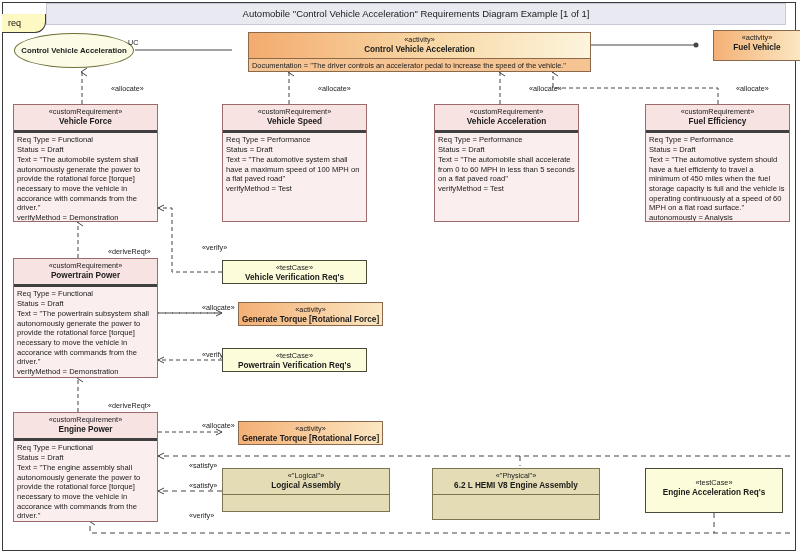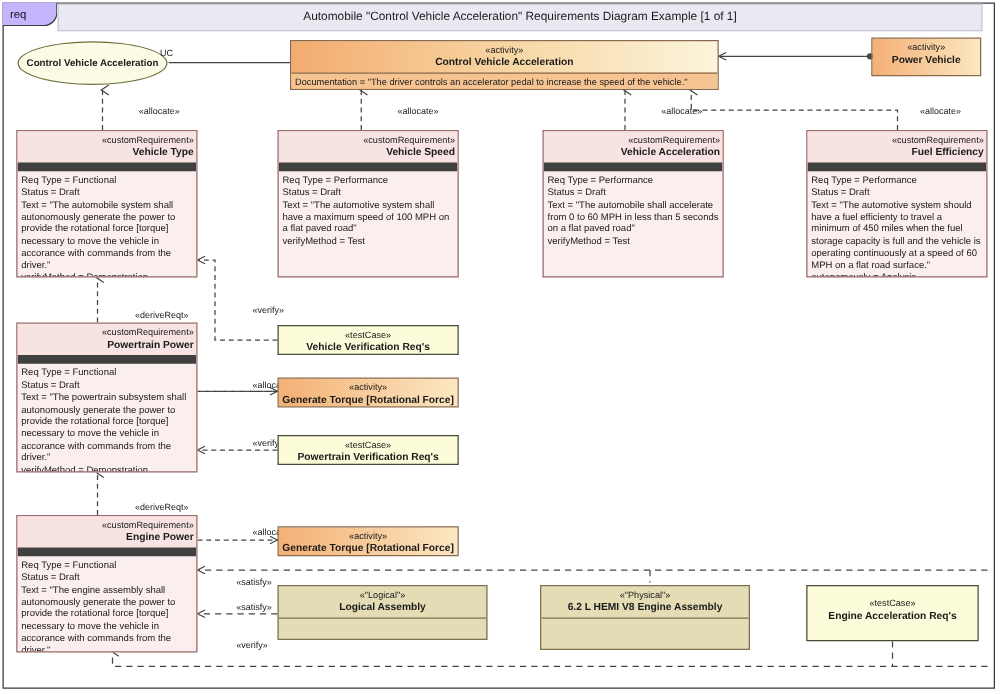--- a/index.html
+++ b/index.html
@@ -26,27 +26,27 @@
     top: 2px;
     width: 794px;
     height: 549px;
     border: 1px solid #3a3a3a;
     box-sizing: border-box;
     background: #ffffff;
   }
   .frame-tab {
     position: absolute;
     left: 2px;
-    top: 2px;
+    top: 14px;
     width: 44px;
     height: 19px;
     border-right: 1px solid #3a3a3a;
     border-bottom: 1px solid #3a3a3a;
     border-bottom-right-radius: 11px;
-    background: #c4b5fd;
+    background: #fef9c3;
     box-sizing: border-box;
     font-size: 9px;
     color: #111;
     line-height: 18px;
     padding-left: 6px;
   }
   .title-bar {
     position: absolute;
     left: 46px;
     top: 3px;
@@ -93,28 +93,28 @@
   }
   .node .body div { white-space: normal; }
 
   
   .req {
     background: #fbeeee;
     border-color: #9b6a6a;
   }
   .req .hdr {
     background: #f8e3e3;
-    border-bottom: 7px solid #404040;
-    text-align: right;
+    border-bottom: 3px solid #404040;
   }
 
   
   .activity {
     border-color: #8a6a4a;
     background: linear-gradient(to right, #f3ab6e 0%, #f8d9a8 55%, #fcf4dc 100%);
+    margin-left: 16px;
   }
   .activity.solid {
     background: linear-gradient(to right, #f4b075 0%, #fbe7c2 100%);
   }
   .activity .hdr { }
   .activity .body {
     background: #f6c392;
     border-top: 1px solid #8a6a4a;
     font-size: 7.4px;
     padding: 2px 3px;
@@ -250,33 +250,33 @@
     <div class="hdr">
       <span class="stereo">«activity»</span>
       <span class="nm">Control Vehicle Acceleration</span>
     </div>
     <div class="body">Documentation = "The driver controls an accelerator pedal to increase the speed of the vehicle."</div>
   </div>
 
   <div class="node activity solid" style="left:697px; top:30px; width:88px; height:31px;">
     <div class="hdr">
       <span class="stereo">«activity»</span>
-      <span class="nm">Power Vehicle</span>
+      <span class="nm">Fuel Vehicle</span>
     </div>
   </div>
 
   <div class="edge-label" style="left:87px; top:84px;">«allocate»</div>
   <div class="edge-label" style="left:294px; top:84px;">«allocate»</div>
   <div class="edge-label" style="left:505px; top:84px;">«allocate»</div>
   <div class="edge-label" style="left:712px; top:84px;">«allocate»</div>
 
   <div class="node req" style="left:13px; top:104px; width:145px; height:118px;">
     <div class="hdr">
       <span class="stereo">«customRequirement»</span>
-      <span class="nm">Vehicle Type</span>
+      <span class="nm">Vehicle Force</span>
     </div>
     <div class="body">
       <div>Req Type = Functional</div>
       <div>Status = Draft</div>
       <div>Text = "The automobile system shall autonomously generate the power to provide the rotational force [torque] necessary to move the vehicle in accorance with commands from the driver."</div>
       <div>verifyMethod = Demonstration</div>
     </div>
   </div>
 
   <div class="node req" style="left:222px; top:104px; width:145px; height:118px;">

